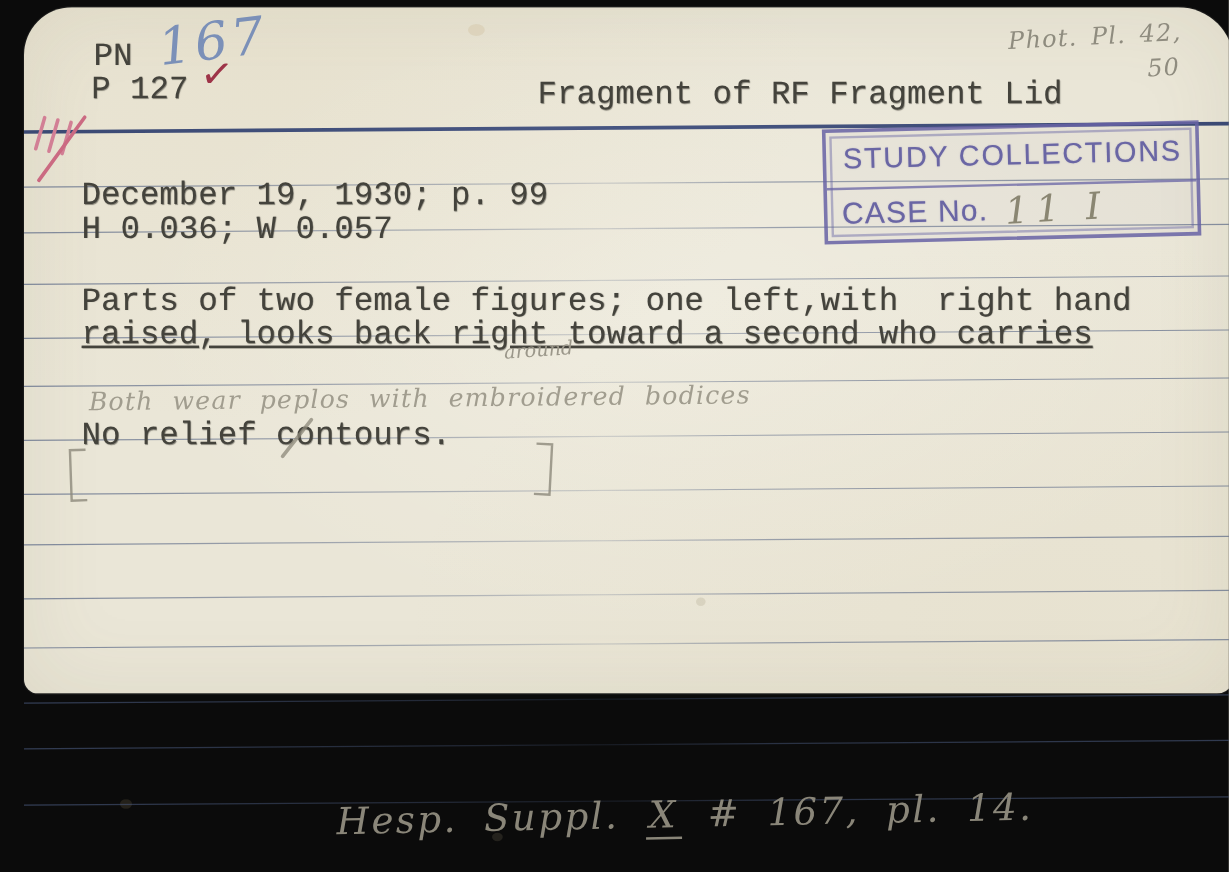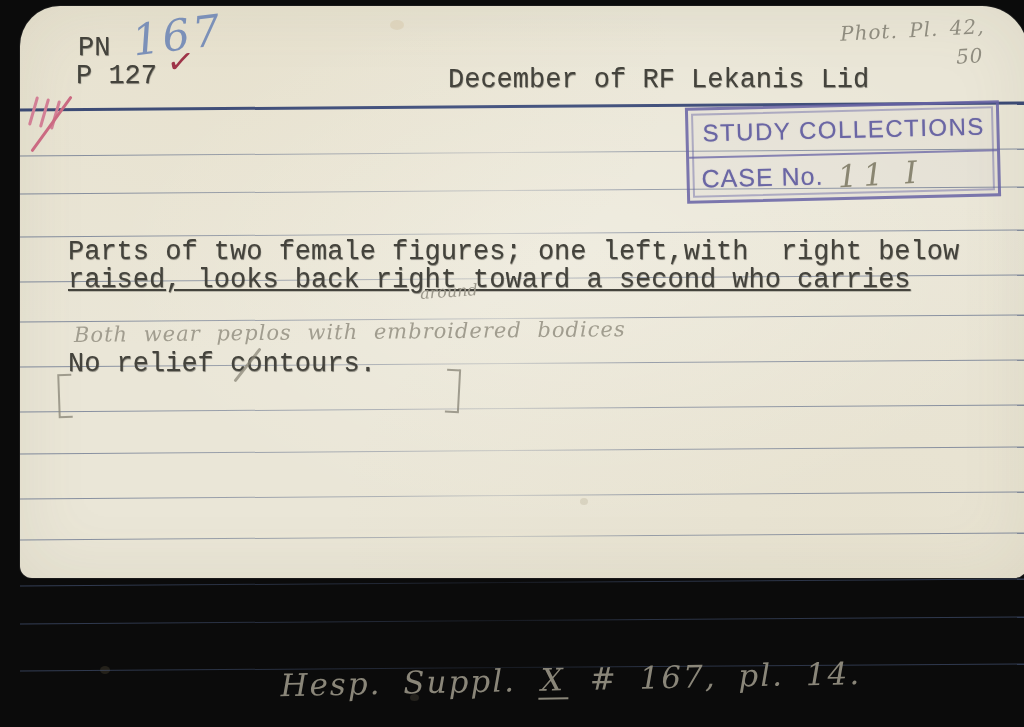--- a/index.html
+++ b/index.html
@@ -136,42 +136,44 @@
   <div class="rule" style="top:661px;"></div>
 
   <div class="typed" style="left:58px;top:28px;">PN</div>
   <div class="typed" style="left:56px;top:56px;text-align:right;">P 127</div>
   <div class="blue-num" style="left:112px;top:4px;">167</div>
   <div class="checkmark" style="left:147px;top:36px;">✓</div>
 
   <div class="pencil phot" style="left:820px;top:12px;">Phot. Pl. 42,</div>
   <div class="pencil phot" style="left:936px;top:38px;">50</div>
 
-  <div class="typed" style="left:428px;top:60px;">December of RF Lekanis Lid</div>
+  <div class="typed" style="left:428px;top:60px;">Fragment of RF Fragment Lid</div>
 
   <div class="tally">
     <div class="stroke" style="left:8px;top:6px;"></div>
     <div class="stroke" style="left:19px;top:8px;"></div>
     <div class="stroke" style="left:30px;top:10px;"></div>
     <div class="slash"></div>
   </div>
 
   <div class="stamp">
     <div class="stamp-inner"></div>
     <div class="stamp-row1">
       <span class="stamp-text stamp-title">STUDY COLLECTIONS</span>
     </div>
     <div class="stamp-row2">
       <span class="stamp-text stamp-case">CASE No.</span>
       <span class="stamp-value">11 I</span>
     </div>
   </div>
 
+  <div class="typed" style="left:48px;top:144px;">December 19, 1930; p. 99</div>
+  <div class="typed" style="left:48px;top:172px;">H 0.036; W 0.057</div>
 
-  <div class="typed" style="left:48px;top:232px;">Parts of two female figures; one left,with  right below</div>
+  <div class="typed" style="left:48px;top:232px;">Parts of two female figures; one left,with  right hand</div>
   <div class="typed" style="left:48px;top:260px;text-decoration:underline;">raised, looks back right toward a second who carries</div>
   <div class="pencil note-around" style="left:400px;top:276px;">around</div>
 
   <div class="pencil note-peplos" style="left:54px;top:314px;">Both wear peplos with embroidered bodices</div>
 
   <div class="typed" style="left:48px;top:344px;text-align:center;">No relief contours.</div>
   <div class="bracket l" style="left:38px;top:368px;"></div>
   <div class="bracket r" style="left:426px;top:363px;"></div>
   <div class="pencil-slash" style="left:226px;top:338px;"></div>
 

